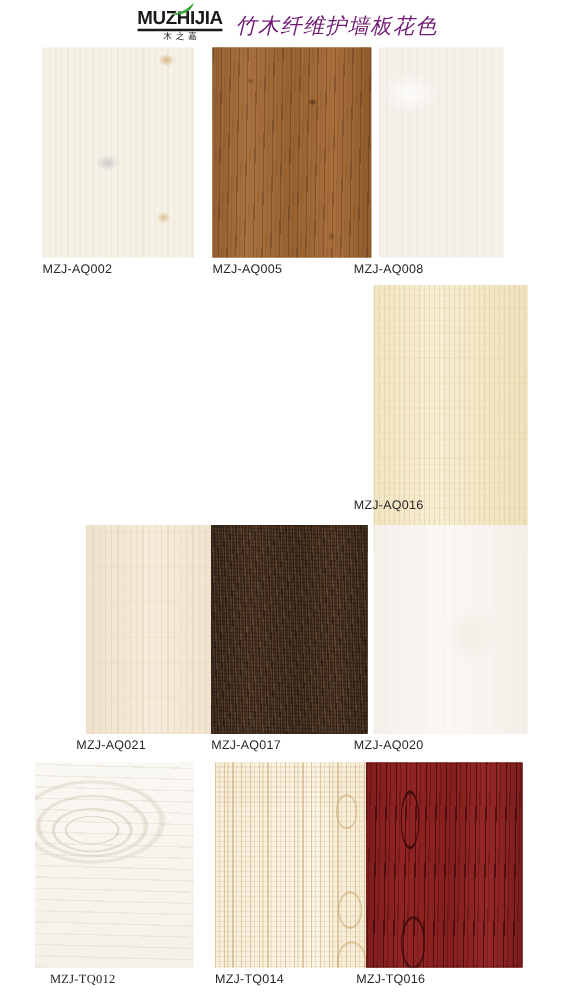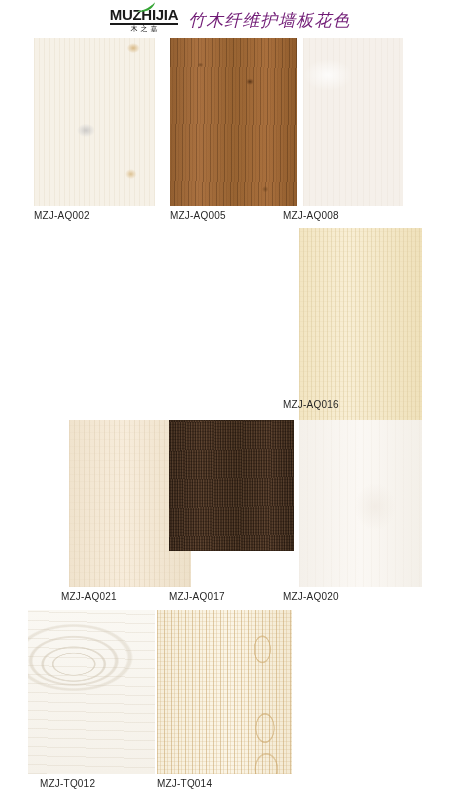--- a/index.html
+++ b/index.html
@@ -310,34 +310,38 @@
       <div class="swatch tex-aq016"></div>
       <div class="caption" style="left:-16px;width:123px;top:171px;">MZJ-AQ016</div>
     </div>
   </div>
 
   <div class="row" style="top:420px;height:190px;">
     <div class="swatch-cell" style="left:41px;width:122px;height:167px;margin-left:28px;">
       <div class="swatch tex-aq021"></div>
       <div class="caption" style="left:-8px;width:122px;top:171px;">MZJ-AQ021</div>
     </div>
-    <div class="swatch-cell" style="left:169px;width:125px;height:131px;">
+    <div class="swatch-cell" style="left:169px;width:125px;height:167px;">
       <div class="swatch tex-aq017"></div>
       <div class="caption" style="left:0;width:125px;top:171px;">MZJ-AQ017</div>
     </div>
     <div class="swatch-cell" style="left:299px;width:123px;height:167px;">
       <div class="swatch tex-aq020"></div>
       <div class="caption" style="left:-16px;width:123px;top:171px;">MZJ-AQ020</div>
     </div>
   </div>
 
   <div class="row" style="top:610px;height:190px;">
     <div class="swatch-cell" style="left:28px;width:127px;height:164px;">
       <div class="swatch tex-tq012"></div>
-      <div class="caption" style="left:12px;width:127px;top:168px;">MZJ-TQ012</div>
-    </div>
-    <div class="swatch-cell" style="left:157px;width:135px;height:164px;">
+      <div class="caption" style="left:12px;width:127px;top:168px;font-family:Liberation Serif, serif;">MZJ-TQ012</div>
+    </div>
+    <div class="swatch-cell" style="left:172px;width:135px;height:164px;">
       <div class="swatch tex-tq014"></div>
       <div class="caption" style="left:0;width:135px;top:168px;">MZJ-TQ014</div>
     </div>
+    <div class="swatch-cell" style="left:293px;width:125px;height:164px;">
+      <div class="swatch tex-tq016"></div>
+      <div class="caption" style="left:-8px;width:125px;top:168px;">MZJ-TQ016</div>
+    </div>
   </div>
 
 </div>
 
 </body></html>

